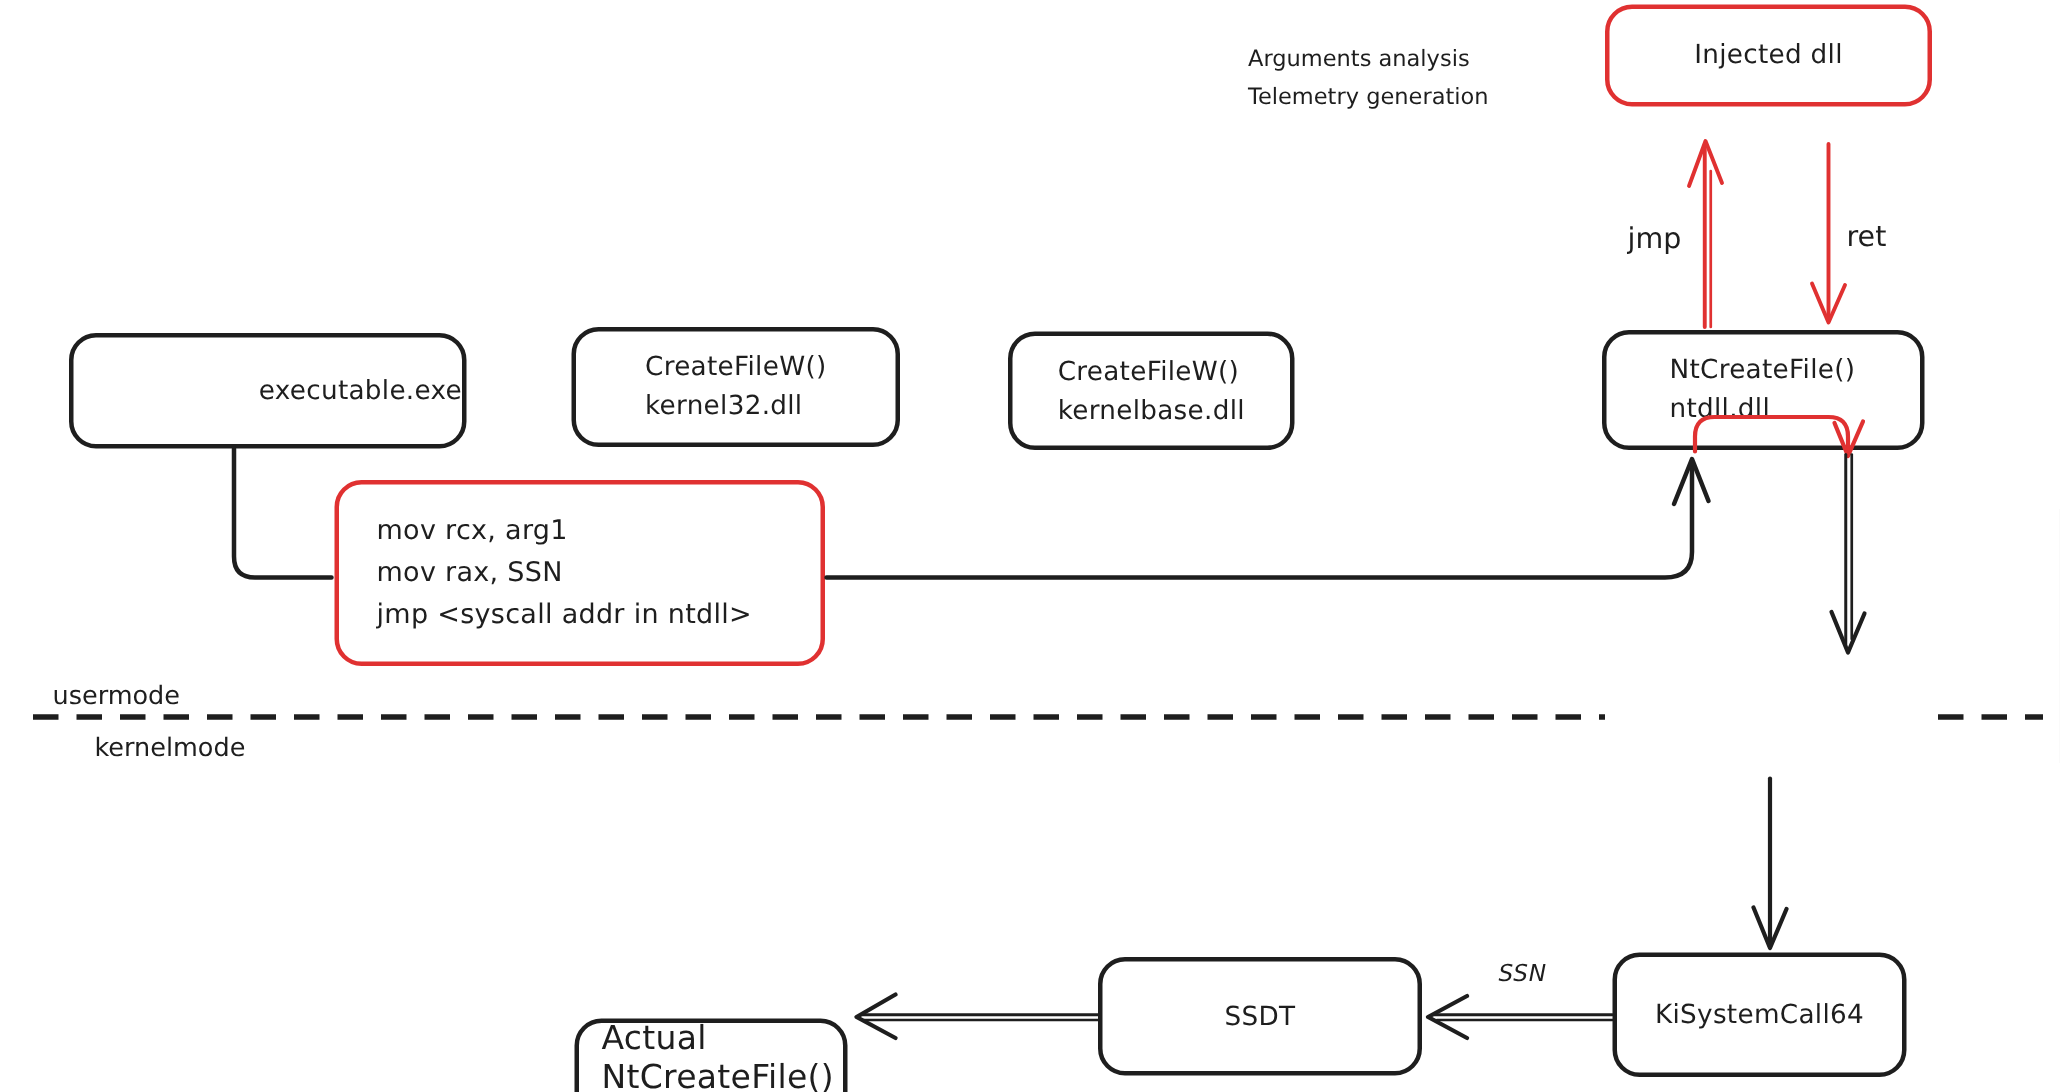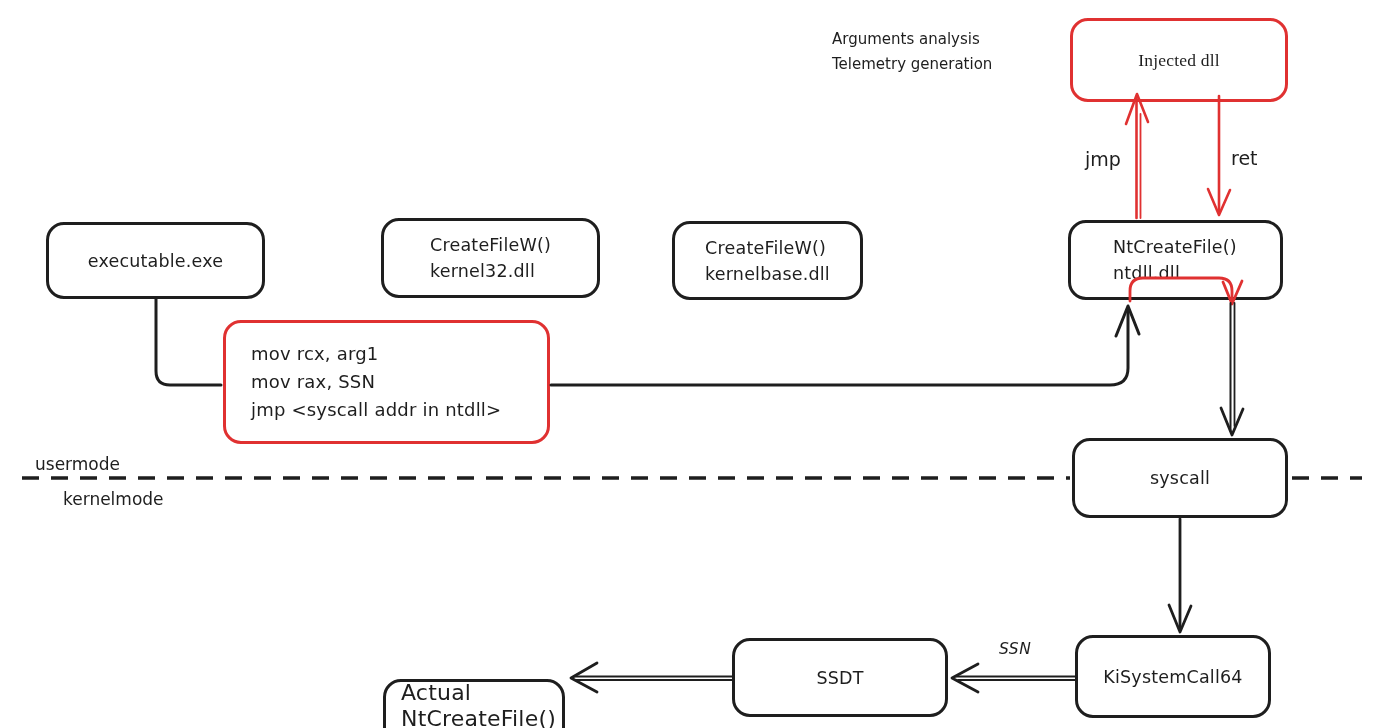--- a/index.html
+++ b/index.html
@@ -54,21 +54,21 @@
     <div>Telemetry generation</div>
   </div>
 
   <div class="label mode-label" style="left:35px;top:452px;">usermode</div>
   <div class="label mode-label" style="left:31px;top:487px;margin-left:32px;">kernelmode</div>
 
   <div class="label edge-label" style="left:1085px;top:147px;">jmp</div>
   <div class="label edge-label" style="left:1231px;top:146px;">ret</div>
   <div class="label ssn-label" style="left:999px;top:637px;">SSN</div>
 
-  <div class="node" style="left:46px;top:222px;width:219px;height:77px;">
+  <div class="node" style="left:46px;top:222px;width:265px;height:77px;justify-content:flex-end;">
     <div class="ntext">
       <div>executable.exe</div>
     </div>
   </div>
 
   <div class="node" style="left:381px;top:218px;width:219px;height:80px;">
     <div class="ntext">
       <div>CreateFileW()</div>
       <div>kernel32.dll</div>
     </div>
@@ -81,39 +81,34 @@
     </div>
   </div>
 
   <div class="node" style="left:1068px;top:220px;width:215px;height:80px;justify-content:flex-start;padding-left:42px;">
     <div class="ntext">
       <div>NtCreateFile()</div>
       <div>ntdll.dll</div>
     </div>
   </div>
 
-  <div class="node red" style="left:1070px;top:18px;width:218px;height:84px;font-family:Liberation Serif, serif;">
+  <div class="node red" style="left:1070px;top:3px;width:218px;height:68px;">
     <div class="ntext">
       <div>Injected dll</div>
     </div>
   </div>
 
   <div class="node red" style="left:223px;top:320px;width:327px;height:124px;justify-content:flex-start;padding-left:25px;font-size:18px;line-height:28px;">
     <div class="ntext">
       <div>mov rcx, arg1</div>
       <div>mov rax, SSN</div>
       <div>jmp &lt;syscall addr in ntdll&gt;</div>
     </div>
   </div>
 
-  <div class="node" style="left:1072px;top:438px;width:216px;height:80px;">
-    <div class="ntext">
-      <div>syscall</div>
-    </div>
-  </div>
 
   <div class="node" style="left:1075px;top:635px;width:196px;height:83px;">
     <div class="ntext">
       <div>KiSystemCall64</div>
     </div>
   </div>
 
   <div class="node" style="left:732px;top:638px;width:216px;height:79px;">
     <div class="ntext">
       <div>SSDT</div>

